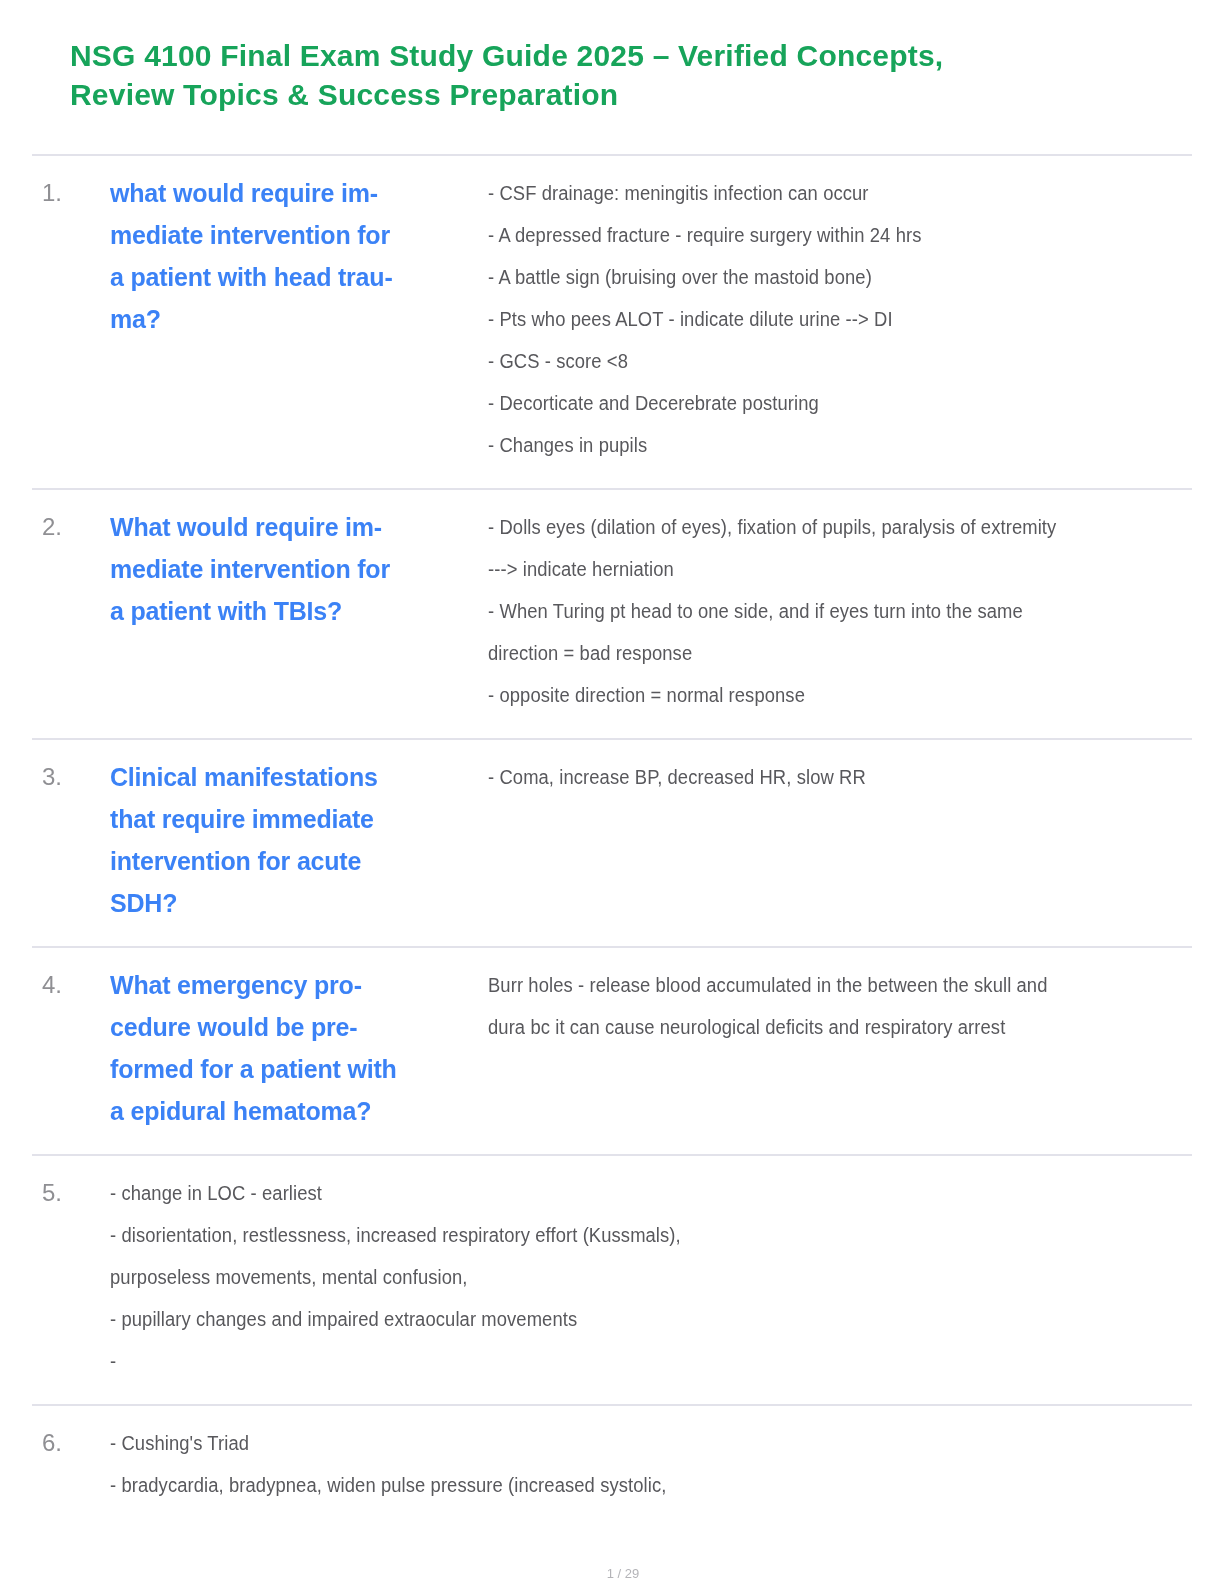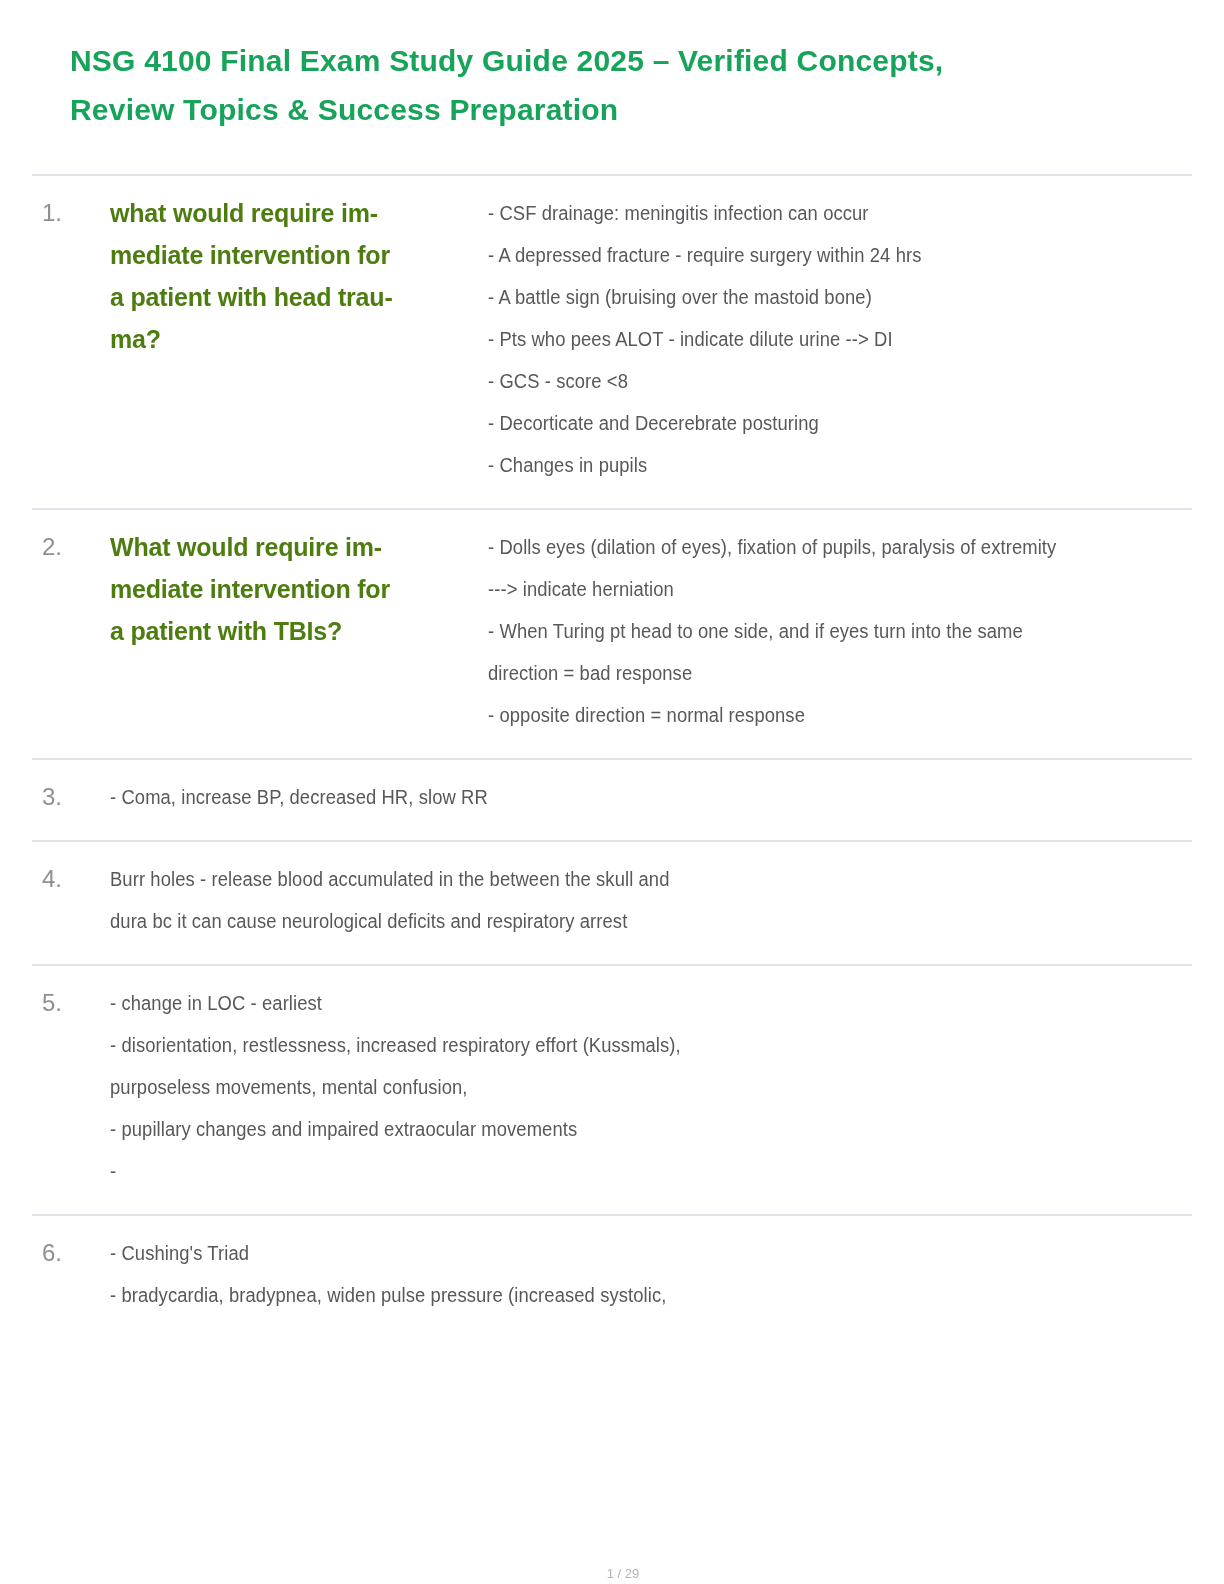--- a/index.html
+++ b/index.html
@@ -16,21 +16,21 @@
     width: 1224px;
     height: 1584px;
     padding: 0 32px;
     background: #ffffff;
   }
   .doc-title {
     margin: 36px 0 4px 38px;
     width: 1080px;
     color: #17a45a;
     font-size: 30px;
-    line-height: 49px;
+    line-height: 39px;
     font-weight: 700;
     white-space: pre-line;
     letter-spacing: 0.2px;
   }
   .qa-list { margin-top: 40px; }
   .qa-row {
     display: flex;
     align-items: flex-start;
     border-top: 2px solid #e2e2ea;
     padding: 16px 0 22px 0;
@@ -40,21 +40,21 @@
     width: 78px;
     padding-left: 10px;
     color: #8f8f93;
     font-size: 24px;
     line-height: 42px;
     font-weight: 300;
   }
   .qa-question {
     flex: none;
     width: 378px;
-    color: #4d7c0f;
+    color: #3b82f6;
     font-size: 25px;
     line-height: 42px;
     font-weight: 700;
     white-space: pre-line;
     letter-spacing: -0.2px;
   }
   .qa-answer {
     flex: none;
     width: 774px;
     color: #58585c;
@@ -109,25 +109,33 @@
 a patient with TBIs?</div>
       <div class="qa-answer">- Dolls eyes (dilation of eyes), fixation of pupils, paralysis of extremity
 ---&gt; indicate herniation
 - When Turing pt head to one side, and if eyes turn into the same
 direction = bad response
 - opposite direction = normal response</div>
     </div>
 
     <div class="qa-row">
       <div class="qa-num">3.</div>
+      <div class="qa-question">Clinical manifestations
+that require immediate
+intervention for acute
+SDH?</div>
       <div class="qa-answer">- Coma, increase BP, decreased HR, slow RR</div>
     </div>
 
     <div class="qa-row">
       <div class="qa-num">4.</div>
+      <div class="qa-question">What emergency pro-
+cedure would be pre-
+formed for a patient with
+a epidural hematoma?</div>
       <div class="qa-answer">Burr holes - release blood accumulated in the between the skull and
 dura bc it can cause neurological deficits and respiratory arrest</div>
     </div>
 
     <div class="qa-row">
       <div class="qa-num">5.</div>
       <div class="qa-answer">- change in LOC - earliest
 - disorientation, restlessness, increased respiratory effort (Kussmals),
 purposeless movements, mental confusion,
 - pupillary changes and impaired extraocular movements

